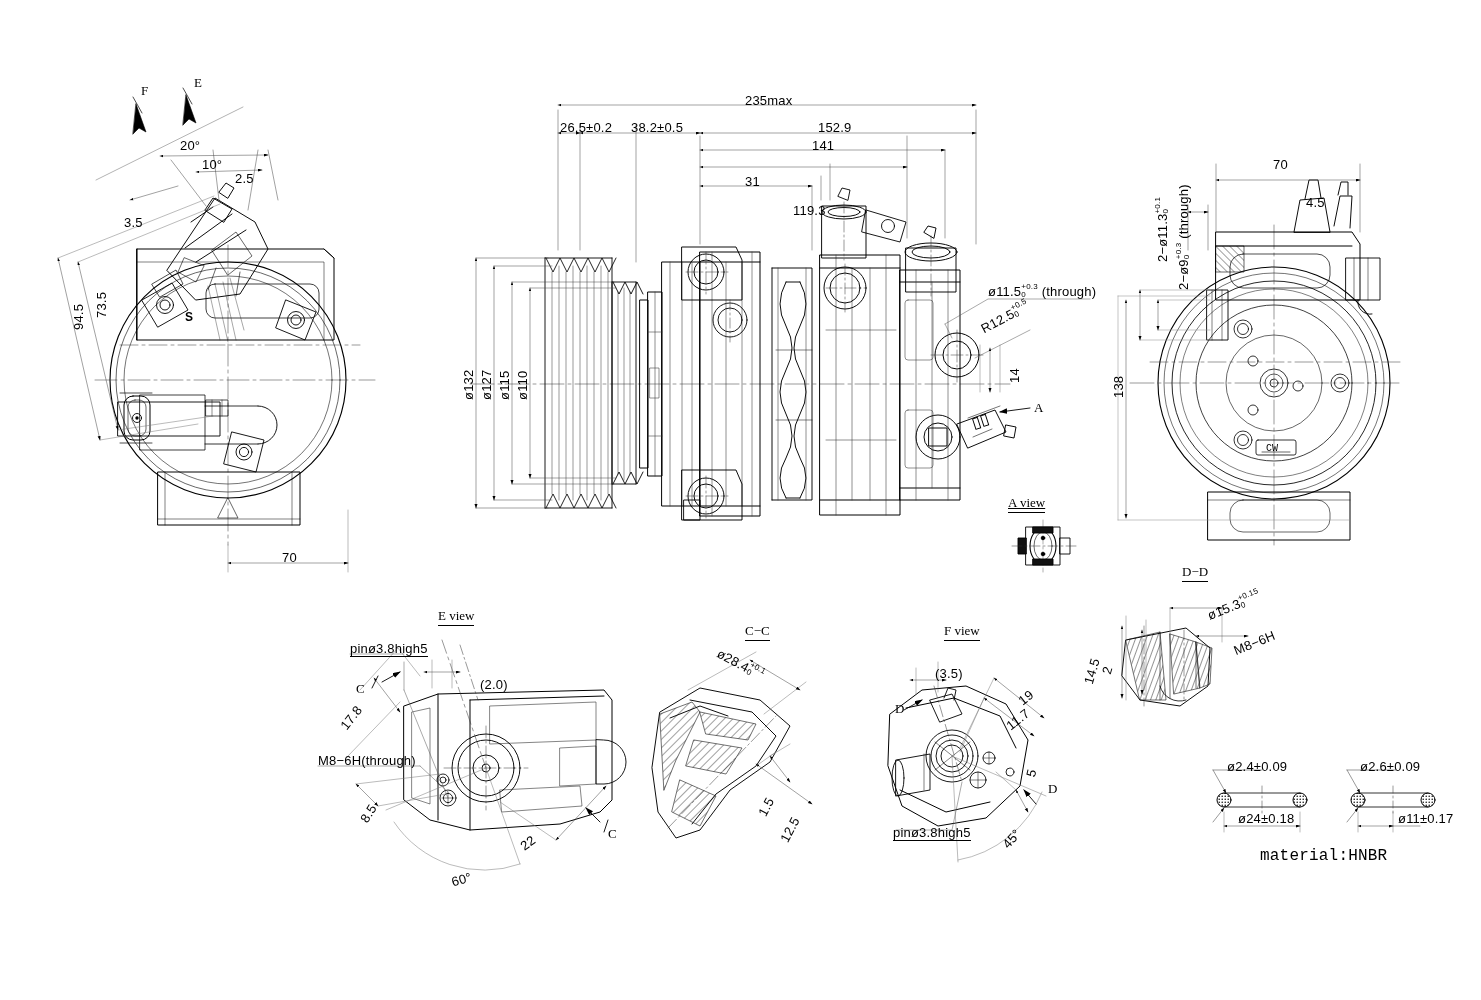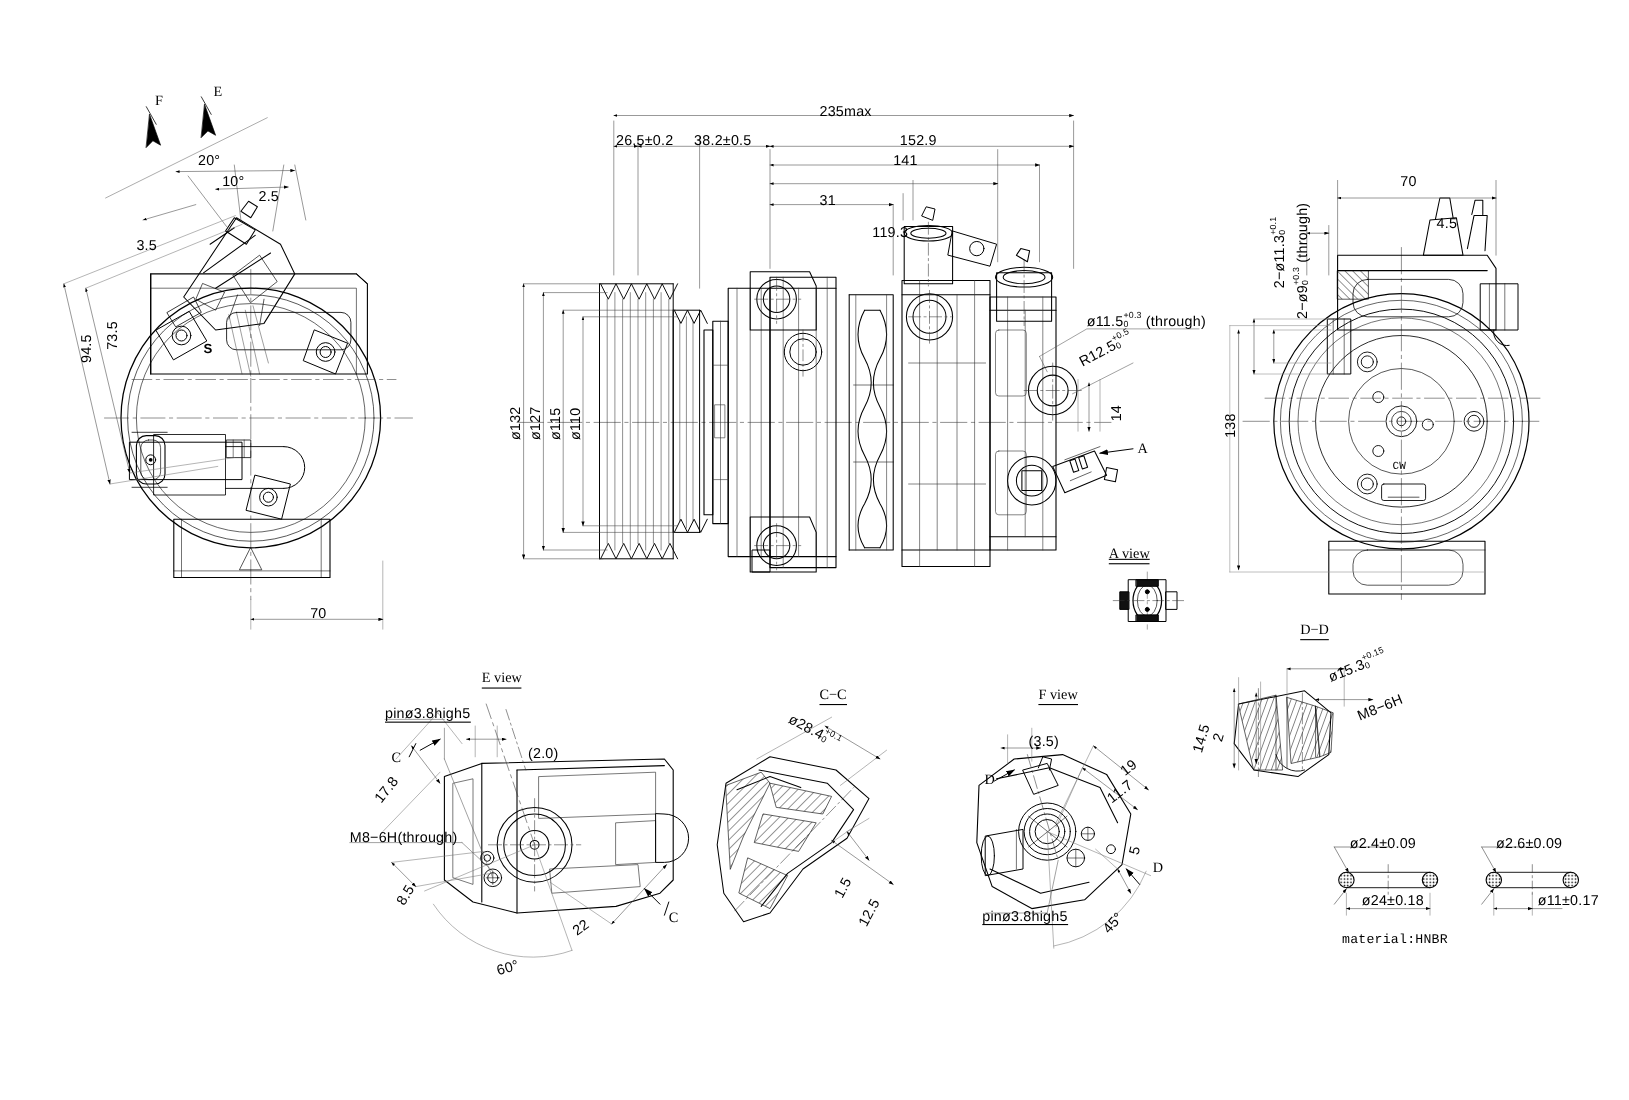--- a/index.html
+++ b/index.html
@@ -678,21 +678,21 @@
 
 <div class="lbl" style="left:1273px;top:158px;">70</div>
 <div class="lbl" style="left:1306px;top:196px;">4.5</div>
 <div class="lbl vt" style="left:1112px;top:398px;transform:rotate(-90deg);">138</div>
 <div class="lbl vt" style="left:1154px;top:262px;transform:rotate(-90deg);">
   <span>2−ø11.3</span><span class="tolnum"><i>+0.1</i><i>0</i></span>
 </div>
 <div class="lbl vt" style="left:1175px;top:290px;transform:rotate(-90deg);">
   <span>2−ø9</span><span class="tolnum"><i>+0.3</i><i>0</i></span><span> (through)</span>
 </div>
-<div class="lbl xs mono" style="left:1266px;top:420px;letter-spacing:0;">CW</div>
+<div class="lbl xs mono" style="left:1266px;top:444px;letter-spacing:0;">CW</div>
 
 <div class="vw" style="position:absolute;left:1182px;top:564px;">D−D</div>
 
 <div class="vw" style="position:absolute;left:438px;top:608px;">E view</div>
 <div class="lbl" style="left:350px;top:642px;border-bottom:1px solid #000;padding-bottom:1px;">pinø3.8high5</div>
 <div class="lbl" style="left:318px;top:754px;">M8−6H(through)</div>
 <div class="lbl" style="left:480px;top:678px;">(2.0)</div>
 <div class="lbl vt" style="left:338px;top:724px;transform:rotate(-52deg);">17.8</div>
 <div class="lbl vt" style="left:358px;top:818px;transform:rotate(-58deg);">8.5</div>
 <div class="lbl vt" style="left:450px;top:876px;transform:rotate(-16deg);">60°</div>
@@ -719,17 +719,17 @@
 
 <div class="lbl" style="left:1205px;top:608px;transform:rotate(-22deg);transform-origin:0 0;">
   <span>ø15.3</span><span class="tolnum"><i>+0.15</i><i>0</i></span>
 </div>
 <div class="lbl" style="left:1232px;top:645px;transform:rotate(-22deg);transform-origin:0 0;">M8−6H</div>
 <div class="lbl vt" style="left:1082px;top:682px;transform:rotate(-74deg);">14.5</div>
 <div class="lbl vt" style="left:1100px;top:672px;transform:rotate(-74deg);">2</div>
 
 <div class="lbl" style="left:1227px;top:760px;">ø2.4±0.09</div>
 <div class="lbl" style="left:1238px;top:812px;">ø24±0.18</div>
-<div class="lbl mono" style="left:1220px;top:848px;font-size:12px;font-family:Liberation Mono, monospace;">material:HNBR</div>
+<div class="lbl mono" style="left:1260px;top:848px;font-size:16px;font-family:Liberation Mono, monospace;">material:HNBR</div>
 <div class="lbl" style="left:1360px;top:760px;">ø2.6±0.09</div>
 <div class="lbl" style="left:1398px;top:812px;">ø11±0.17</div>
 
 </div>
 
 </body></html>

